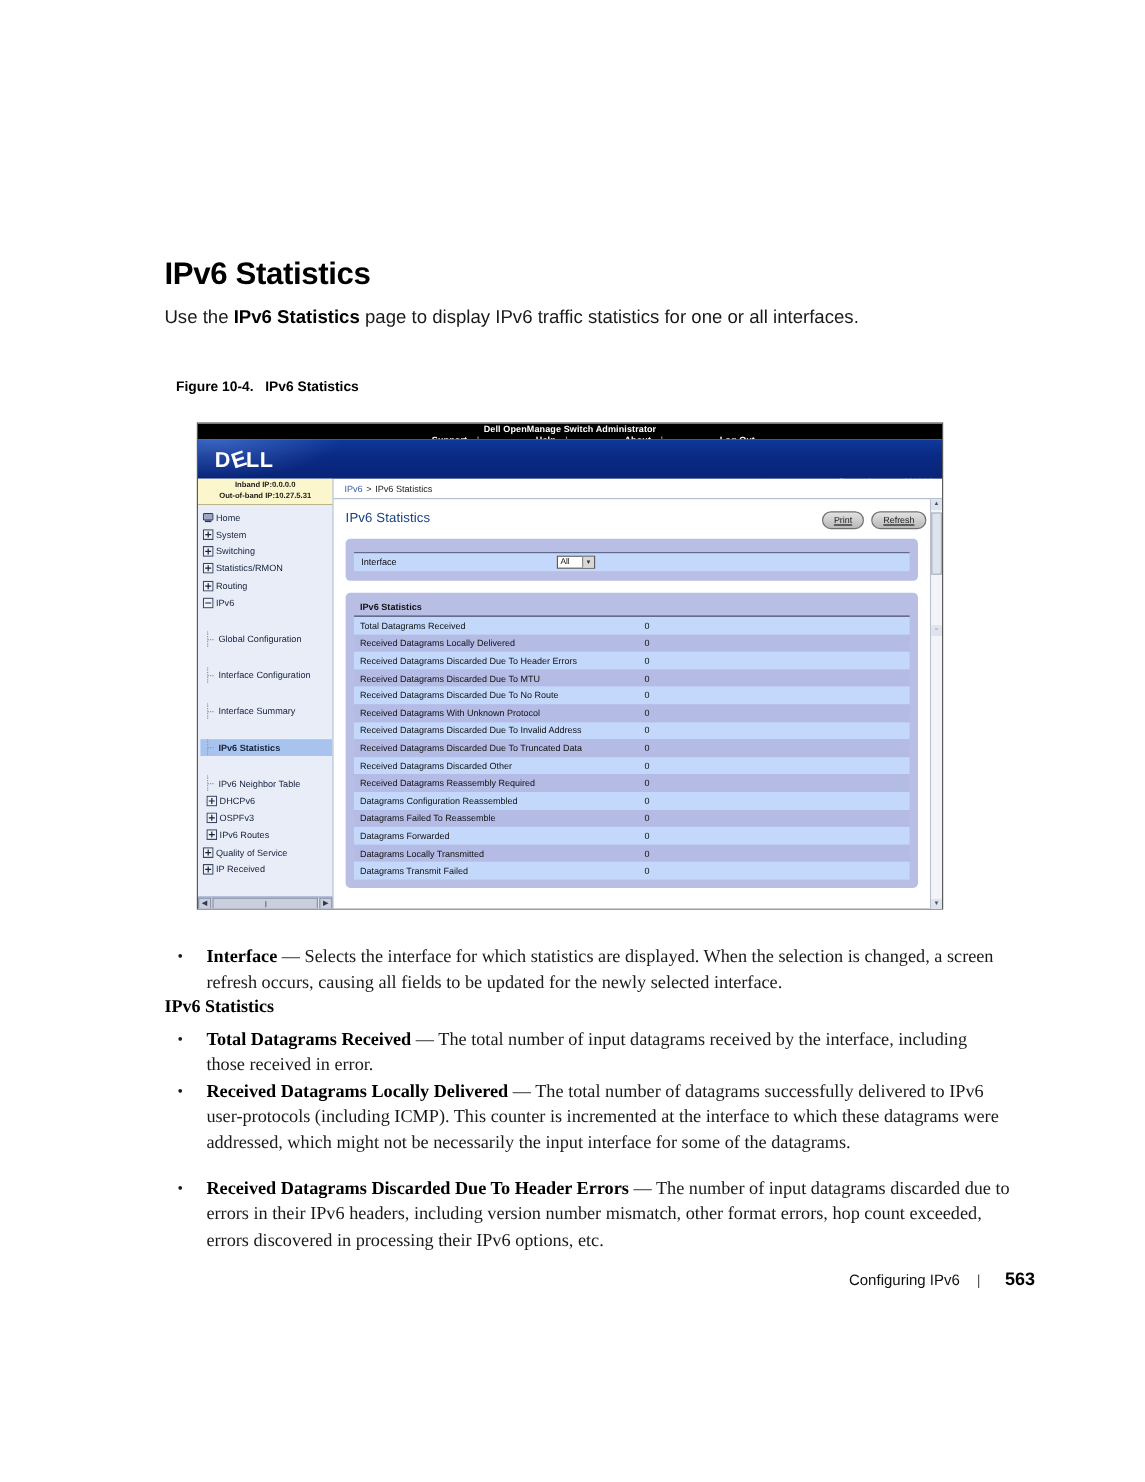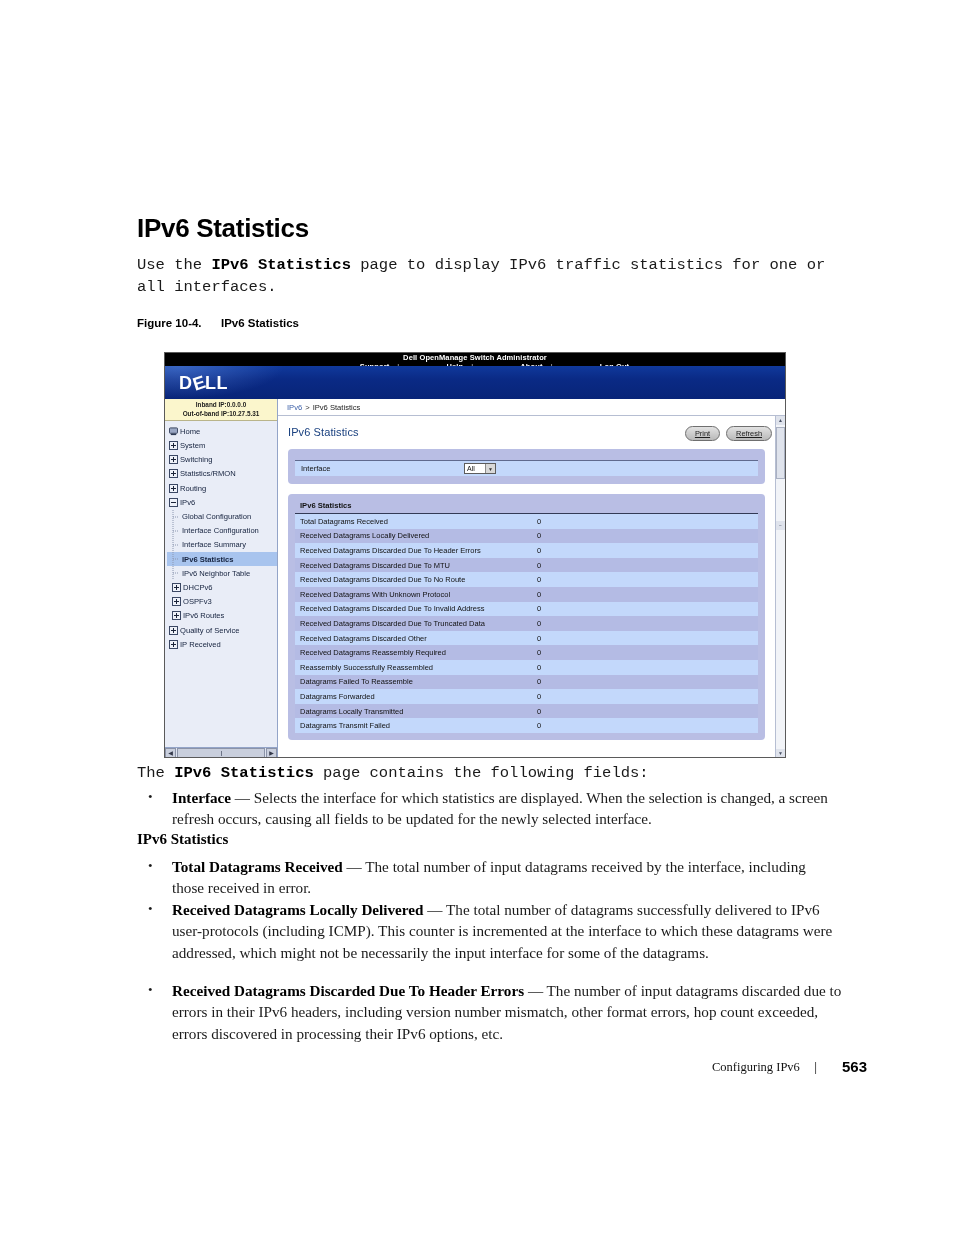--- a/index.html
+++ b/index.html
@@ -21,36 +21,36 @@
     position: absolute; left: 137px; top: 213px;
     font-family: "Liberation Sans", sans-serif;
     font-weight: bold;
     font-size: 26px;
     letter-spacing: -0.3px;
     color: #000;
   }
 
   .para {
     position: absolute;
-    font-family: Liberation Mono, monospace;
+    font-family: Liberation Sans, sans-serif;
     font-size: 15.5px;
     color: #1a1a1a;
     line-height: 1.42;
   }
   .para b { font-weight: bold; color: #000; }
 
   .p1 { left: 137px; top: 254px; width: 700px; }
   .p2 { left: 137px; top: 279px; width: 700px; }
 
   .fig-caption {
     position: absolute; left: 137px; top: 317px;
     font-family: "Liberation Sans", sans-serif;
     font-weight: bold; font-size: 11.5px; color: #000;
   }
-  .fig-caption .fc-num { display: inline-block; width: 84px; }
+  .fig-caption .fc-num { display: inline-block; width: 84px; text-align: center; }
 
   
   .shot {
     position: absolute;
     left: 164px; top: 352px;
     width: 622px; height: 406px;
     border: 1px solid #5a5a5a;
     background: #ffffff;
     font-family: "Liberation Sans", sans-serif;
     overflow: hidden;
@@ -154,21 +154,21 @@
     margin-right: 2px;
     flex: none;
     display: inline-flex;
     align-items: center;
     justify-content: center;
     font-size: 7px;
     line-height: 1;
     color: #2d3a55;
   }
   .tnode .tgl svg { display:block; }
-  .tnode.leaf { padding-left: 12px; }
+  .tnode.leaf { padding-left: 12px; margin-top: 16px; }
   .tnode.leaf .tgl { width: 7px; height: 9px; margin-right: 3px; }
   .tnode.selected {
     background: #a8c4ee;
     font-weight: bold;
   }
   .tnode.level2 { padding-left: 5px; }
   .sb-scroll {
     height: 11px;
     border-top: 1px solid #93a4c8;
     background: #dfe4f0;
@@ -364,21 +364,21 @@
   .b1 { left: 172px; top: 787px; width: 666px; }
   .b2 { left: 172px; top: 856px; width: 668px; }
   .b3 { left: 172px; top: 899px; width: 668px; }
   .b4 { left: 172px; top: 980px; width: 672px; }
 
   .footer {
     position: absolute; right: 123px; top: 1060px;
     display: flex; align-items: baseline;
     font-family: "Liberation Sans", sans-serif;
   }
-  .footer .f-chap { font-size: 12.5px; color: #111; font-family: Liberation Serif, serif; }
+  .footer .f-chap { font-size: 12.5px; color: #111; }
   .footer .f-bar { margin: 0 14px; font-size: 12px; color: #555; }
   .footer .f-page {
     font-size: 15px; font-weight: bold; color: #000;
     position: absolute; left: 130px; top: -2px;
   }
 </style>
 </head>
 <body>
 
 <div class="page">
@@ -652,21 +652,21 @@
                   </div>
                   <div class="srow odd">
                     <span class="s-label">Received Datagrams Discarded Other</span>
                     <span class="s-val">0</span>
                   </div>
                   <div class="srow even">
                     <span class="s-label">Received Datagrams Reassembly Required</span>
                     <span class="s-val">0</span>
                   </div>
                   <div class="srow odd">
-                    <span class="s-label">Reassembly Successfully Reassembled</span>
+                    <span class="s-label">Datagrams Configuration Reassembled</span>
                     <span class="s-val">0</span>
                   </div>
                   <div class="srow even">
                     <span class="s-label">Datagrams Failed To Reassemble</span>
                     <span class="s-val">0</span>
                   </div>
                   <div class="srow odd">
                     <span class="s-label">Datagrams Forwarded</span>
                     <span class="s-val">0</span>
                   </div>
@@ -690,23 +690,20 @@
               <div class="cs-mid">−</div>
             </div>
             <div class="cs-arrow">▼</div>
           </div>
         </div>
 
       </div>
     </div>
   </div>
 
-  <div class="para lead">
-    <span>The </span><b>IPv6 Statistics</b><span> page contains the following fields:</span>
-  </div>
 
   <div class="bullet b1">
     <span class="dot">•</span>
     <b>Interface</b><span> — </span><span>Selects the interface for which statistics are displayed. When the selection is changed, a screen refresh occurs, causing all fields to be updated for the newly selected interface.</span>
   </div>
 
   <div class="subhead">IPv6 Statistics</div>
 
   <div class="bullet b2">
     <span class="dot">•</span>

